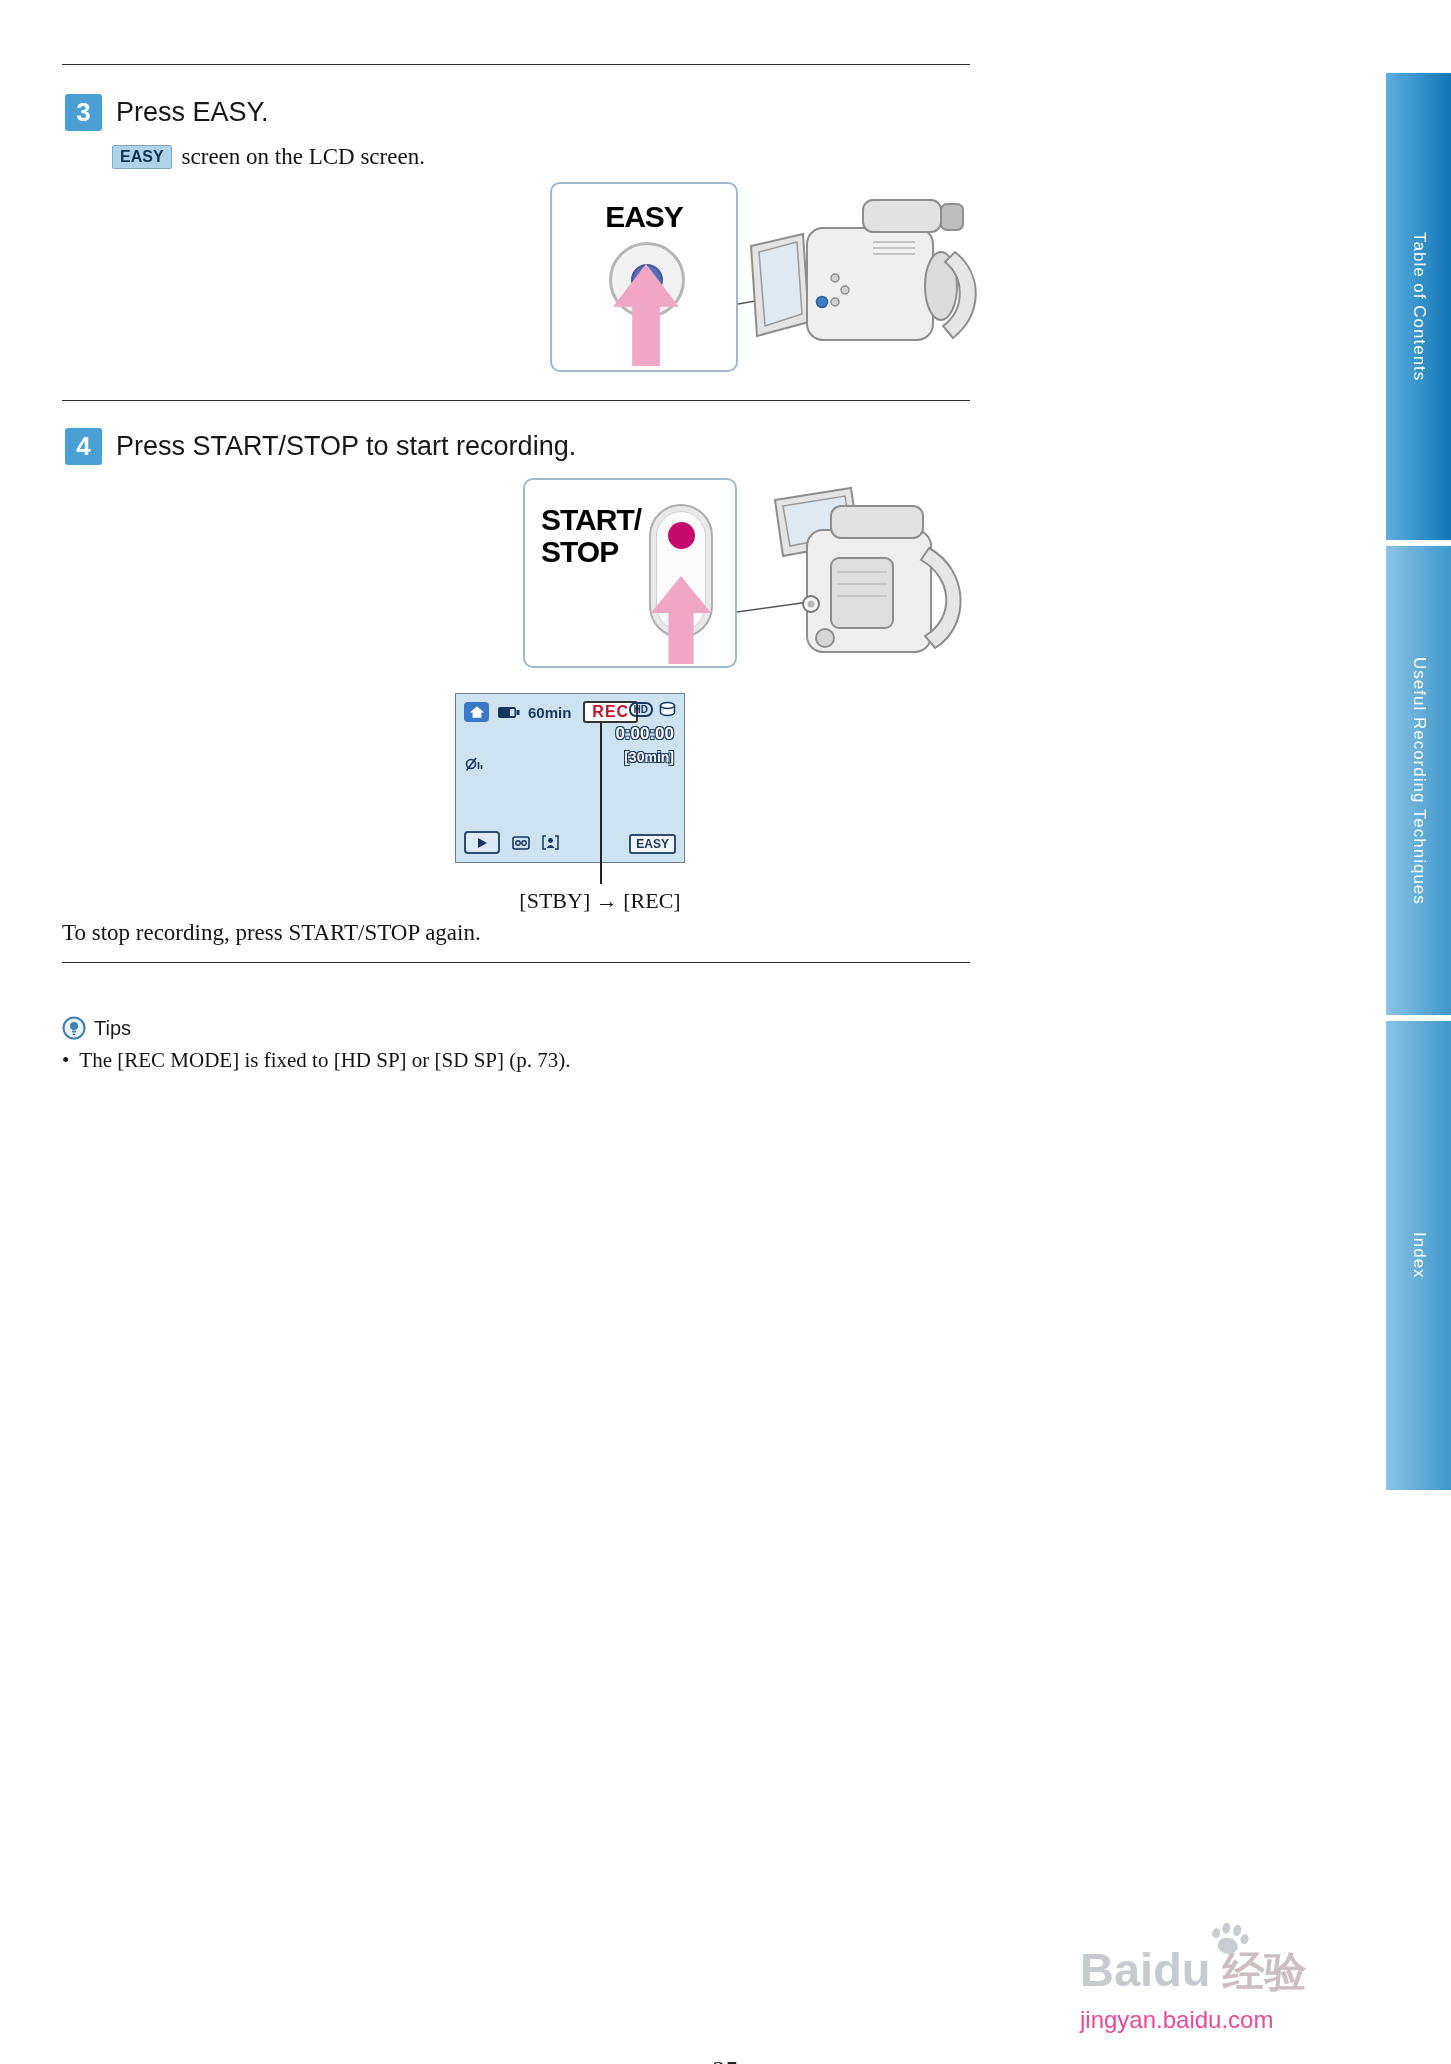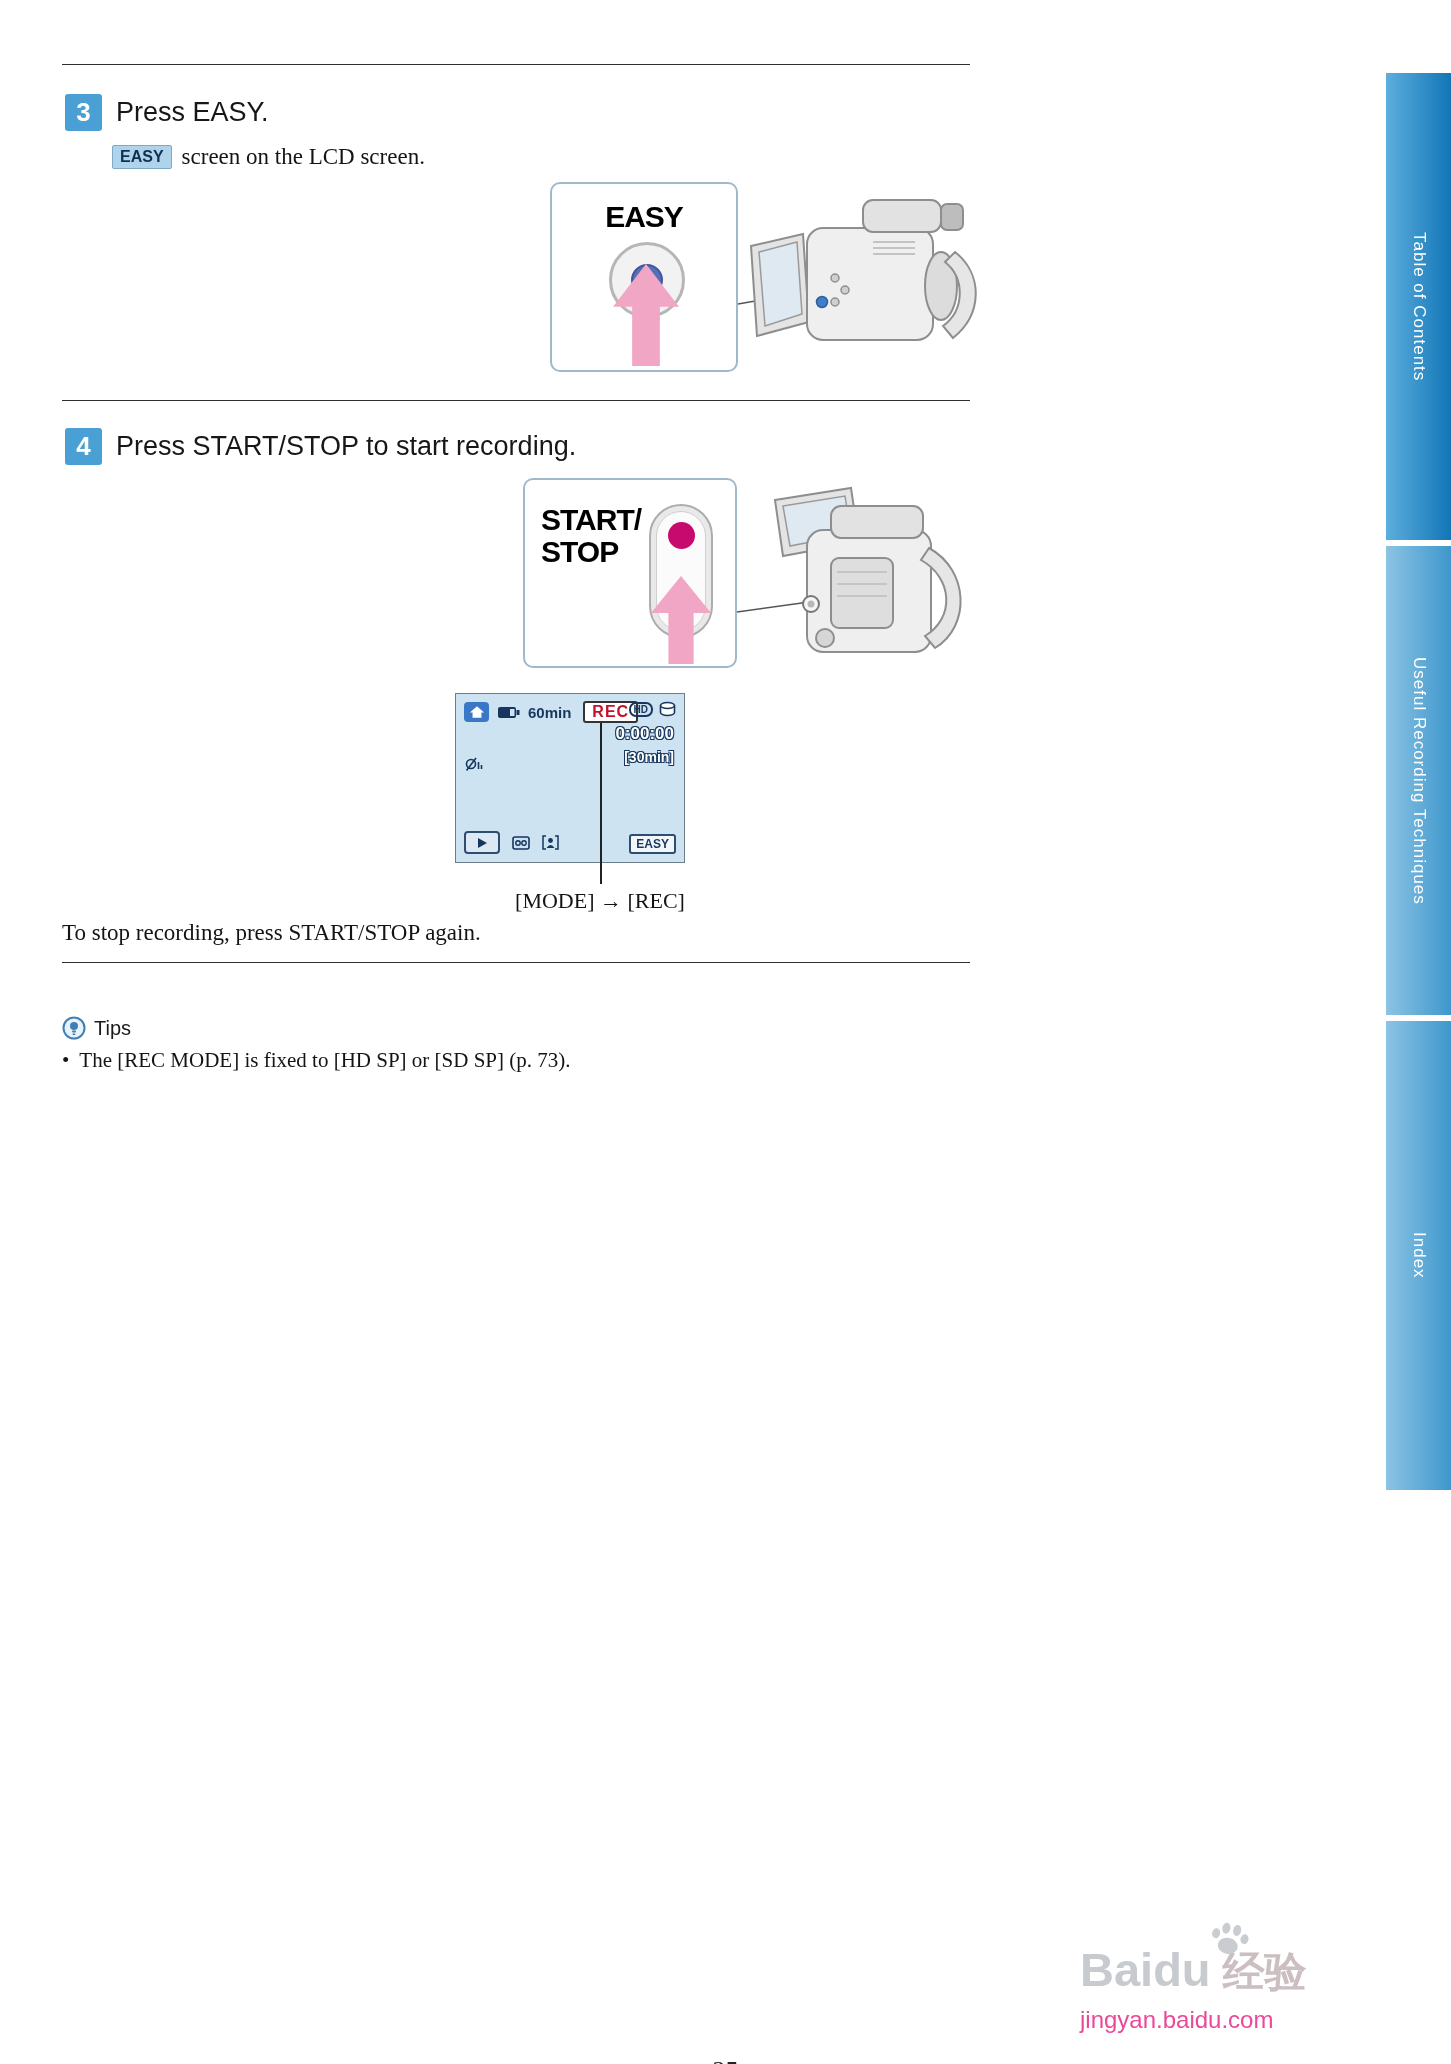--- a/index.html
+++ b/index.html
@@ -239,21 +239,21 @@
         <path d="M4 1 H1 V14 H4" fill="none" stroke="#16365e" stroke-width="1.5"></path>
         <path d="M13 1 H16 V14 H13" fill="none" stroke="#16365e" stroke-width="1.5"></path>
         <circle cx="8.5" cy="5.5" r="2.4" fill="#16365e"></circle>
         <path d="M4.5 13 q4 -6 8 0 Z" fill="#16365e"></path>
       </svg>
     </div>
     <span class="easy-lcd-badge">EASY</span>
   </div>
 
   <div class="pointer-line"></div>
-  <div class="caption">[MODE] → [REC]</div>
+  <div class="caption">[STBY] → [REC]</div>
   <div class="stop-note">To stop recording, press START/STOP again.</div>
 
   <div class="rule" style="top:962px"></div>
 
   <div class="tips-head">
     <svg width="24" height="24" viewBox="0 0 24 24">
       <circle cx="12" cy="12" r="10.5" fill="#eaf2f9" stroke="#3f7fb5" stroke-width="2"></circle>
       <circle cx="12" cy="10" r="4" fill="#3f7fb5"></circle>
       <rect x="10" y="14.5" width="4" height="2" rx="1" fill="#3f7fb5"></rect>
       <rect x="10.5" y="17.5" width="3" height="1.6" rx="0.8" fill="#3f7fb5"></rect>

